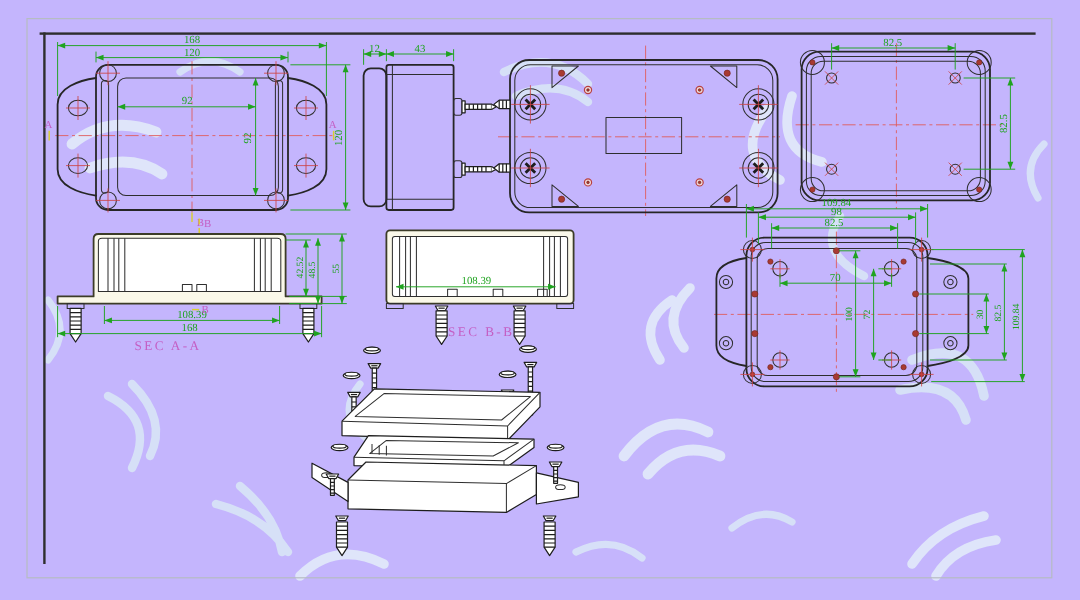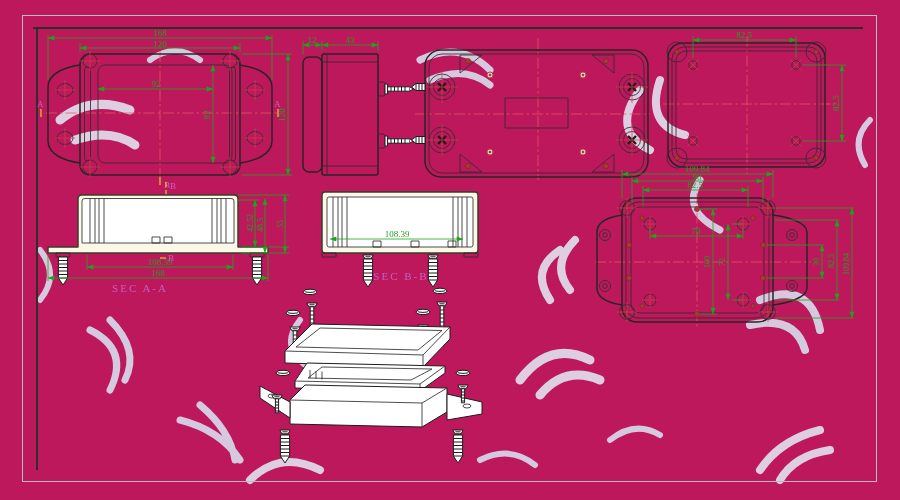--- a/index.html
+++ b/index.html
@@ -1,16 +1,16 @@
 <!DOCTYPE html>
 <html><head>
 <meta charset="utf-8">
 <style>
   html,body{margin:0;padding:0;background:#ffffff;}
-  #sheet{position:relative;width:900px;height:500px;background:#be185d;overflow:hidden;
+  #sheet{position:relative;width:900px;height:500px;background:#c4b5fd;overflow:hidden;
          font-family:"Liberation Serif",serif;}
   .abs{position:absolute;}
   svg{overflow:visible;}
   
   .o  {fill:none;stroke:#262626;stroke-width:1.5;stroke-linejoin:round;stroke-linecap:round;}
   .t  {fill:none;stroke:#2e2e2e;stroke-width:.85;stroke-linejoin:round;}
   .d  {fill:none;stroke:#1fa31f;stroke-width:.8;}
   .dt {fill:#1fa31f;font-size:9px;text-anchor:middle;font-family:"Liberation Serif",serif;}
   .dts{fill:#1fa31f;font-size:8px;text-anchor:middle;font-family:"Liberation Serif",serif;}
   .c  {fill:none;stroke:#e05c5c;stroke-width:.75;stroke-dasharray:11 3 2.5 3;}

